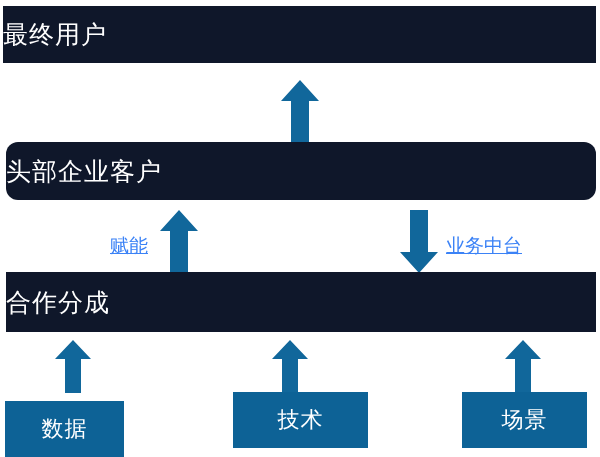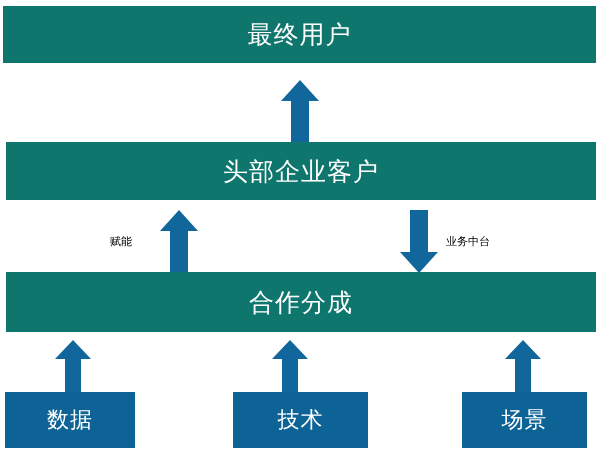--- a/index.html
+++ b/index.html
@@ -15,24 +15,23 @@
     overflow: hidden;
   }
   #diagram {
     position: relative;
     width: 600px;
     height: 457px;
     background: #ffffff;
   }
   .band {
     position: absolute;
-    background: #0f766e;
+    background: #0f172a;
     display: flex;
     align-items: center;
-    justify-content: center;
     box-sizing: border-box;
   }
   .band-label {
     color: #FFFFFF;
     font-size: 25px;
     font-weight: 400;
     letter-spacing: 1px;
     line-height: 1;
     white-space: nowrap;
   }
@@ -55,43 +54,44 @@
   .arrow {
     position: absolute;
   }
   .arrow svg {
     display: block;
     width: 100%;
     height: 100%;
   }
   .flow-label {
     position: absolute;
-    color: #000000;
-    font-size: 11px;
+    color: #3b82f6;
+    font-size: 19px;
     line-height: 1;
     white-space: nowrap;
+    text-decoration: underline;
   }
 
   
   #band-end-user      { left: 3px;   top: 6px;   width: 593px; height: 57px; }
-  #band-enterprise    { left: 6px;   top: 142px; width: 590px; height: 58px; }
+  #band-enterprise    { left: 6px;   top: 142px; width: 590px; height: 58px; border-radius: 12px; }
   #band-midplatform   { left: 6px;   top: 272px; width: 590px; height: 60px; }
 
   #arrow-enduser      { left: 281px; top: 80px;  width: 38px;  height: 63px; }
   #arrow-empower      { left: 160px; top: 210px; width: 38px;  height: 63px; }
   #arrow-revshare     { left: 400px; top: 210px; width: 38px;  height: 63px; }
 
   #arrow-data         { left: 55px;  top: 340px; width: 36px;  height: 53px; }
   #arrow-tech         { left: 272px; top: 340px; width: 36px;  height: 53px; }
   #arrow-scene        { left: 505px; top: 340px; width: 36px;  height: 53px; }
 
   #label-empower      { left: 110px; top: 236px; }
   #label-revshare     { left: 446px; top: 236px; }
 
-  #box-data           { left: 5px;   top: 392px; width: 130px; height: 56px; }
+  #box-data           { left: 5px;   top: 401px; width: 119px; height: 56px; }
   #box-tech           { left: 233px; top: 392px; width: 135px; height: 56px; }
   #box-scene          { left: 462px; top: 392px; width: 125px; height: 56px; }
 </style>
 </head>
 <body>
 
 <div id="diagram">
 
   <div class="band" id="band-end-user">
     <span class="band-label">最终用户</span>

